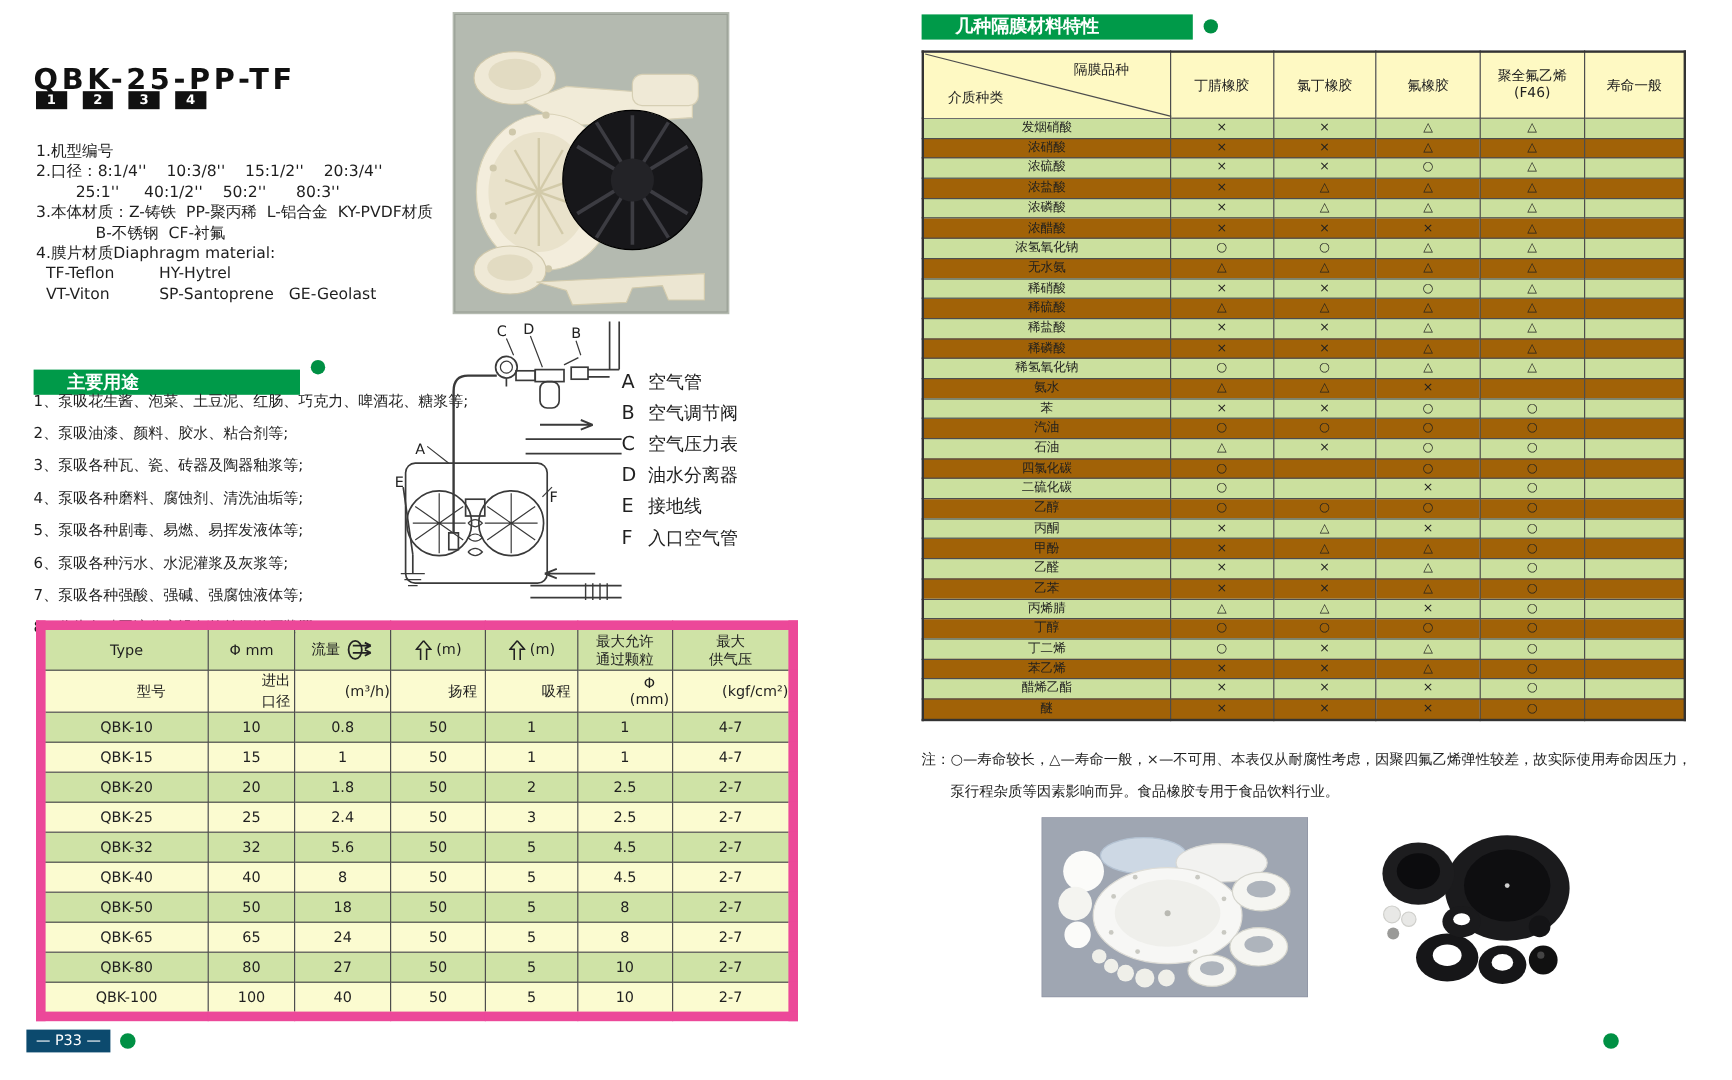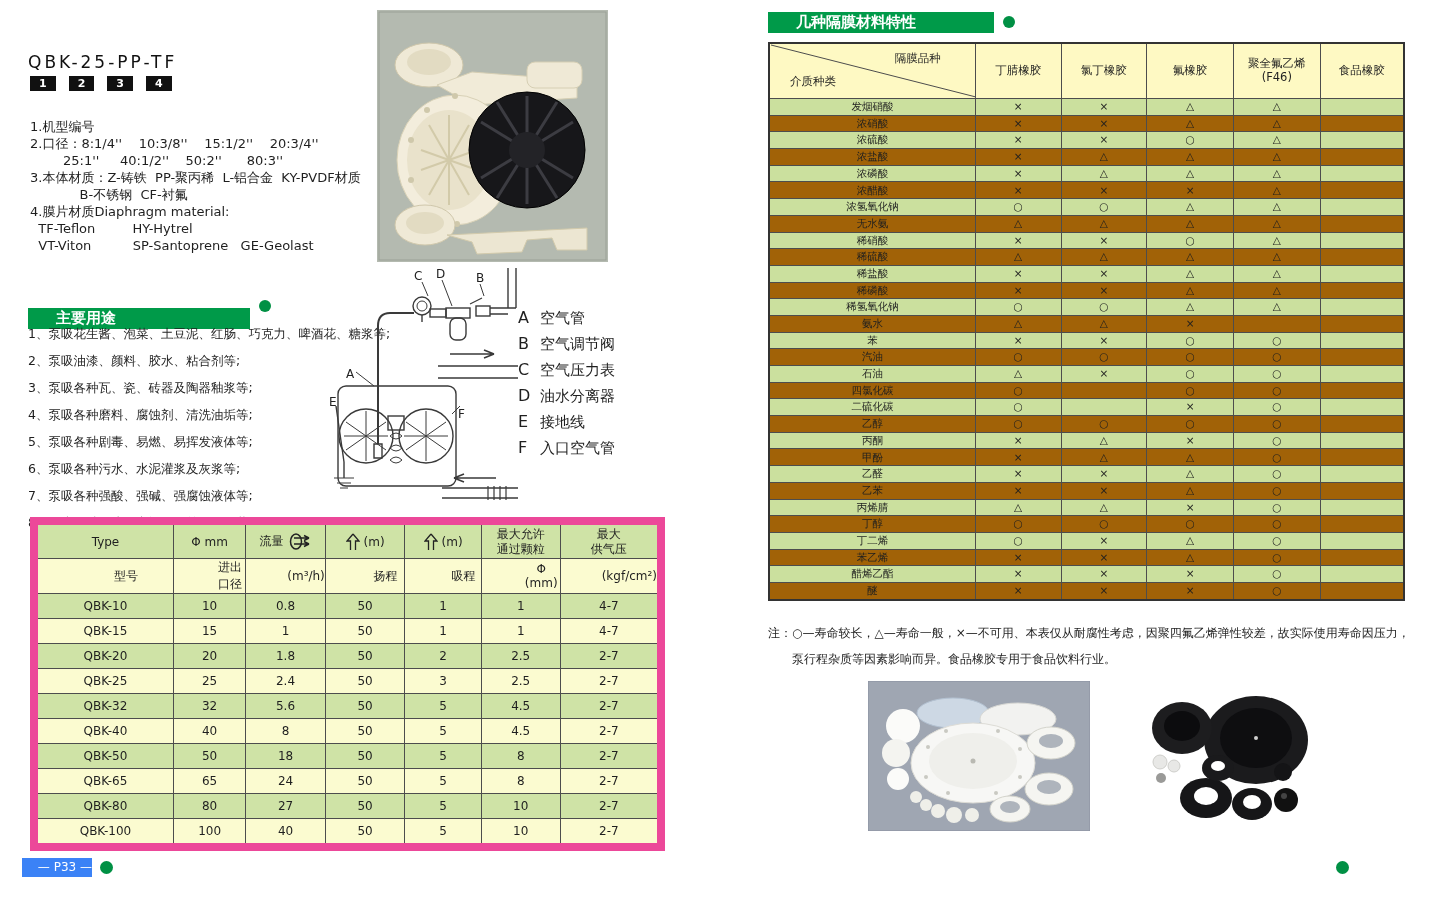--- a/index.html
+++ b/index.html
@@ -1,21 +1,21 @@
 <!DOCTYPE html>
 <html><head>
 <meta charset="utf-8">
 <style>
   html,body{margin:0;padding:0;}
   body{width:1443px;height:900px;position:relative;background:#ffffff;
        font-family:"DejaVu Sans",sans-serif;color:#1f1f1f;overflow:hidden;}
   .abs{position:absolute;}
 
   
-  .page-title{left:28px;top:52px;font-size:17px;font-weight:normal;letter-spacing:3px;color:#111;}
+  .page-title{left:28px;top:52px;font-size:24px;font-weight:bold;letter-spacing:3px;color:#111;}
   .markers{left:30px;top:76px;display:flex;gap:13px;}
   .marker{background:#111;color:#fff;font-size:11px;font-weight:bold;
           padding:1px 9px;line-height:13px;}
   .model-notes{left:30px;top:118px;font-size:13px;line-height:17px;white-space:pre;}
   .pump-photo{left:377px;top:10px;width:231px;height:252px;}
   .green-bar{background:#009a49;color:#fff;font-weight:bold;font-size:15px;
              line-height:21px;padding-left:28px;box-sizing:border-box;}
   .bar-left{left:28px;top:308px;width:222px;height:21px;}
   .dot{width:12px;height:12px;border-radius:50%;background:#009044;}
   .dot-left{left:259px;top:300px;}
@@ -52,21 +52,21 @@
   .mat td{height:15.7px;font-size:10.5px;line-height:1.1;}
   .corner{position:relative;}
   .corner svg{position:absolute;left:0;top:0;}
   .corner-top{position:absolute;right:34px;top:7px;font-size:11.5px;}
   .corner-bot{position:absolute;left:20px;bottom:9px;font-size:11.5px;}
   .note{left:768px;top:620px;font-size:12px;line-height:26px;}
   .note .l2{padding-left:24px;}
   .photo1{left:868px;top:681px;width:222px;height:150px;}
   .photo2{left:1148px;top:692px;width:162px;height:142px;}
 
-  .footer-badge{background:#3b82f6;color:#fff;font-size:12px;text-align:right;
+  .footer-badge{background:#0c4a6e;color:#fff;font-size:12px;text-align:center;
                 line-height:19px;width:70px;height:19px;}
   .fb-left{left:22px;top:858px;}
   .fb-dot-left{left:100px;top:861px;width:13px;height:13px;}
   .fb-dot-right{left:1336px;top:861px;width:13px;height:13px;}
   .fb-right{left:1355px;top:908px;}
 </style>
 </head>
 <body>
 
 <div class="abs page-title">QBK-25-PP-TF</div>
@@ -376,21 +376,21 @@
               <line x1="1" y1="1" x2="206" y2="53" stroke="#4d4d4d" stroke-width="1"></line>
             </svg>
           <span class="corner-top">隔膜品种</span>
           <span class="corner-bot">介质种类</span>
         </th>
       <th><span class="pre">丁腈橡胶</span></th>
           <th><span class="pre">氯丁橡胶</span></th>
           <th><span class="pre">氟橡胶</span></th>
           <th><span class="pre">聚全氟乙烯
 (F46)</span></th>
-          <th><span class="pre">食品橡胶</span></th>
+          <th><span class="pre">寿命一般</span></th>
         </tr>
     </thead>
     <tbody>
         <tr class="g">
           <td class="medium">发烟硝酸</td>
           <td class="sym">×</td>
           <td class="sym">×</td>
           <td class="sym">△</td>
           <td class="sym">△</td>
           <td class="sym"></td>

